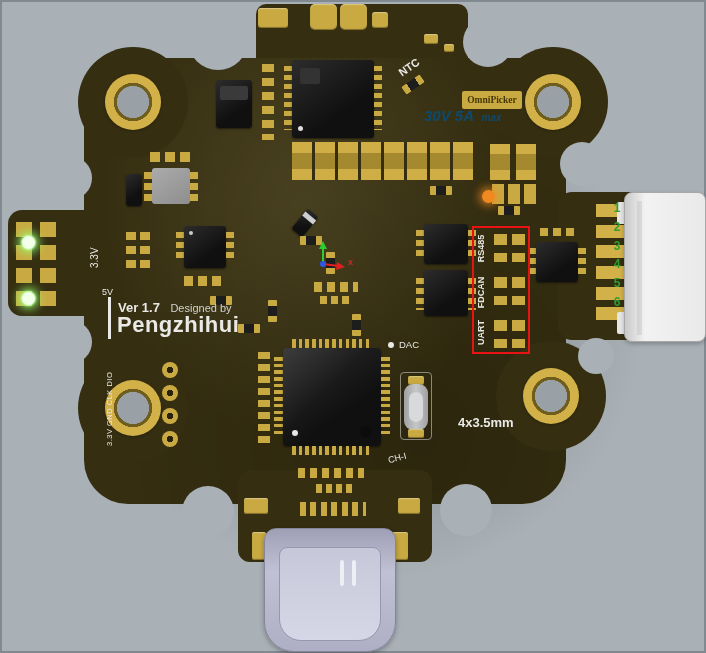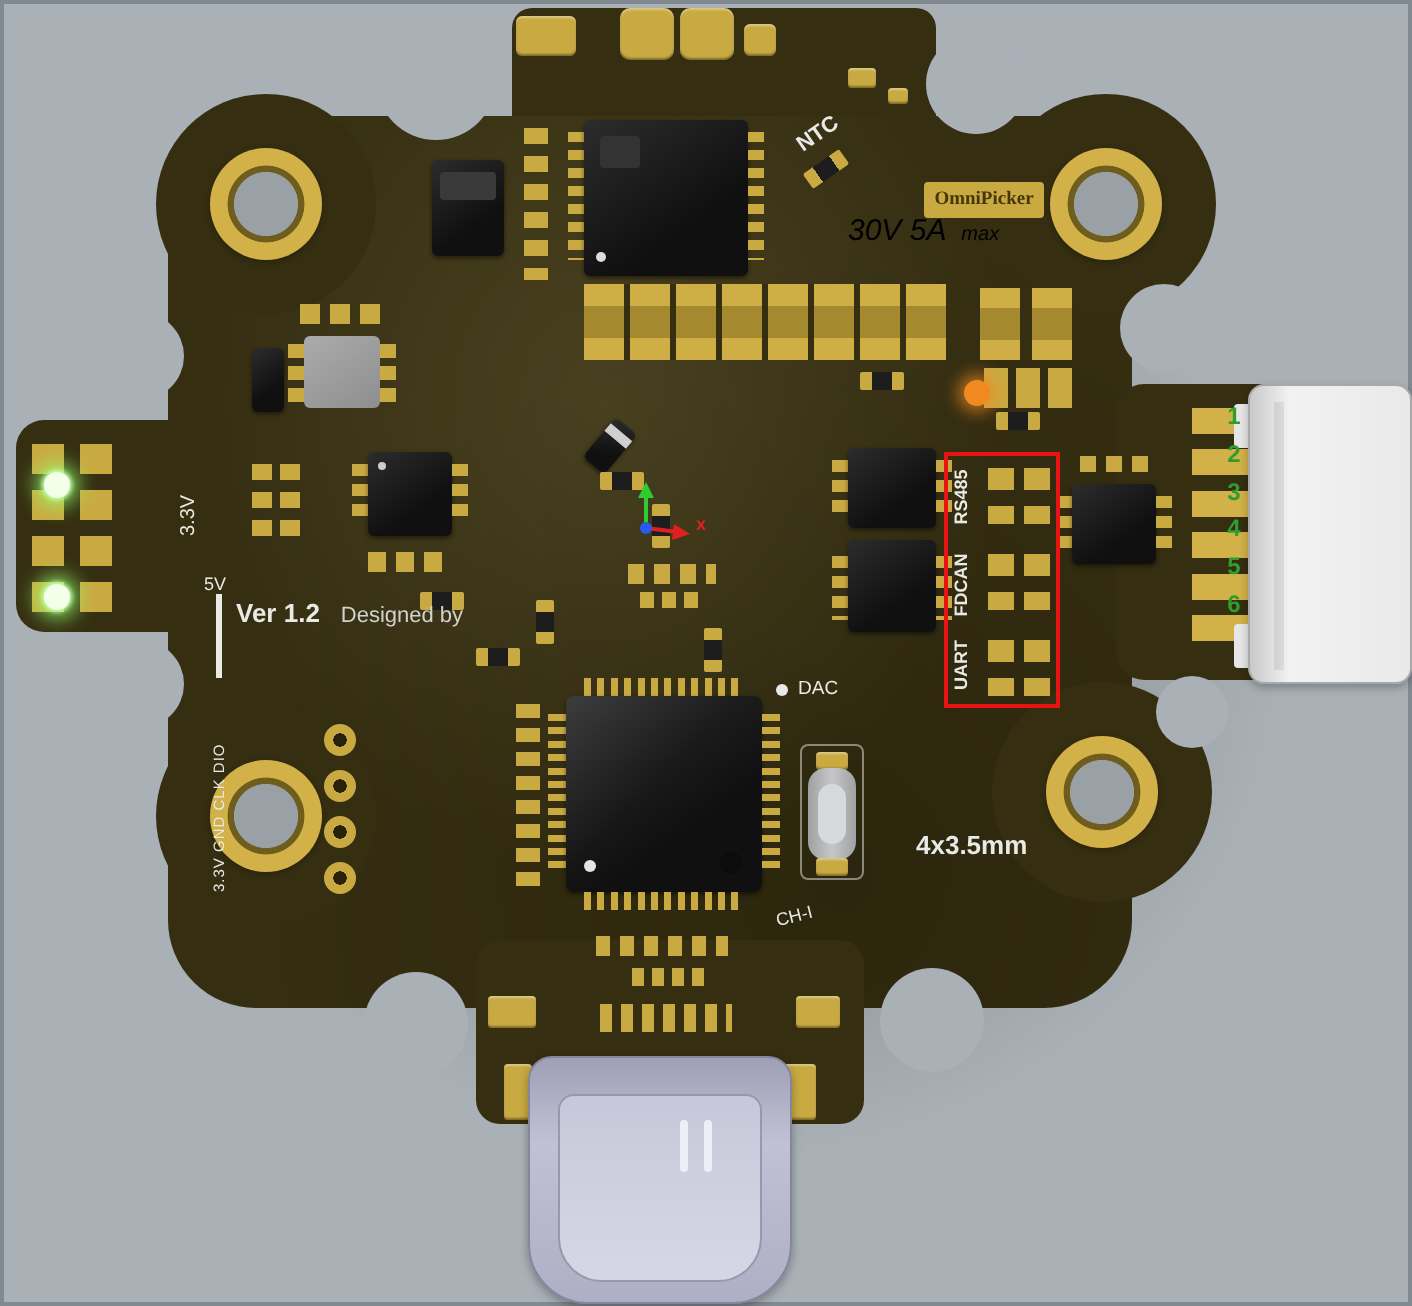--- a/index.html
+++ b/index.html
@@ -83,21 +83,21 @@
     <div class="abs round" style="left:6px;top:66px;width:5px;height:5px;background:#ddd"></div>
   </div>
   <div class="comp" style="left:374px;top:66px;width:8px;height:64px;background:repeating-linear-gradient(180deg,#c9aa42 0 5px,transparent 5px 9px)"></div>
 
   <div class="silk" style="left:398px;top:62px;font-size:11px;font-weight:bold;transform:rotate(-35deg)">NTC</div>
   <div class="comp r2" style="left:402px;top:80px;transform:rotate(-35deg)"></div>
 
   <div class="comp" style="left:462px;top:91px;width:60px;height:18px;background:#c9a942;border-radius:2px;display:flex;align-items:center;justify-content:center;z-index:6">
     <span style="color:#463806;font-size:9.5px;font-weight:bold;font-family:Liberation Serif, serif">OmniPicker</span>
   </div>
-  <div class="silk" style="left:424px;top:108px;color:#000000;font-weight:normal;font-style:italic">
+  <div class="silk" style="left:424px;top:108px;color:#0c4a6e;font-weight:bold;font-style:italic">
     <span style="font-size:15px">30V 5A</span>
     <span style="font-size:10px;margin-left:3px">max</span>
   </div>
 
   <div class="comp" style="left:292px;top:142px;width:182px;height:38px;background:repeating-linear-gradient(90deg,rgba(0,0,0,0) 0 20px,#352e11 20px 23px),linear-gradient(180deg,#cfae45 0 11px,#a5892e 11px 27px,#cfae45 27px 100%)"></div>
   <div class="comp" style="left:490px;top:144px;width:46px;height:36px;background:repeating-linear-gradient(90deg,rgba(0,0,0,0) 0 20px,#352e11 20px 26px),linear-gradient(180deg,#cfae45 0 10px,#a5892e 10px 26px,#cfae45 26px 100%)"></div>
   <div class="comp" style="left:492px;top:184px;width:44px;height:20px;background:repeating-linear-gradient(90deg,#c9aa42 0 12px,transparent 12px 16px)"></div>
   <div class="comp ledo" style="left:482px;top:190px;width:13px;height:13px"></div>
   <div class="comp r2" style="left:498px;top:206px"></div>
 
@@ -119,23 +119,24 @@
   <div class="silk" style="left:102px;top:288px;font-size:9px">5V</div>
   <div class="comp" style="left:184px;top:276px;width:42px;height:10px;background:repeating-linear-gradient(90deg,#c9aa42 0 9px,transparent 9px 14px)"></div>
 
   <div class="comp" style="left:16px;top:222px;width:16px;height:92px;background:repeating-linear-gradient(180deg,#c9aa42 0 15px,transparent 15px 23px)"></div>
   <div class="comp" style="left:40px;top:222px;width:16px;height:92px;background:repeating-linear-gradient(180deg,#c9aa42 0 15px,transparent 15px 23px)"></div>
   <div class="comp ledg" style="left:22px;top:236px;width:13px;height:13px;z-index:5"></div>
   <div class="comp ledg" style="left:22px;top:292px;width:13px;height:13px;z-index:5"></div>
 
   <div class="silk" style="left:108px;top:297px;width:3px;height:42px;background:#e9e9e5"></div>
   <div class="silk" style="left:118px;top:299px">
-    <span style="font-size:13px;font-weight:bold">Ver 1.2</span>
+    <span style="font-size:13px;font-weight:bold">Ver 1.7</span>
     <span style="font-size:11px;color:#d2d2cc;margin-left:6px">Designed by</span>
   </div>
+  <div class="silk" style="left:117px;top:314px;font-size:22px;font-weight:bold;letter-spacing:.5px">Pengzhihui</div>
 
   <div class="silk vtext" style="left:106px;top:356px;height:90px;font-size:7.5px;letter-spacing:.5px">3.3V GND CLK DIO</div>
   <div class="comp tht" style="left:162px;top:362px;width:16px;height:16px"></div>
   <div class="comp tht" style="left:162px;top:385px;width:16px;height:16px"></div>
   <div class="comp tht" style="left:162px;top:408px;width:16px;height:16px"></div>
   <div class="comp tht" style="left:162px;top:431px;width:16px;height:16px"></div>
 
   <div class="comp ic" style="left:298px;top:210px;width:14px;height:26px;transform:rotate(40deg)">
     <div class="abs" style="left:0;top:4px;width:14px;height:5px;background:#cfcfcf"></div>
   </div>

